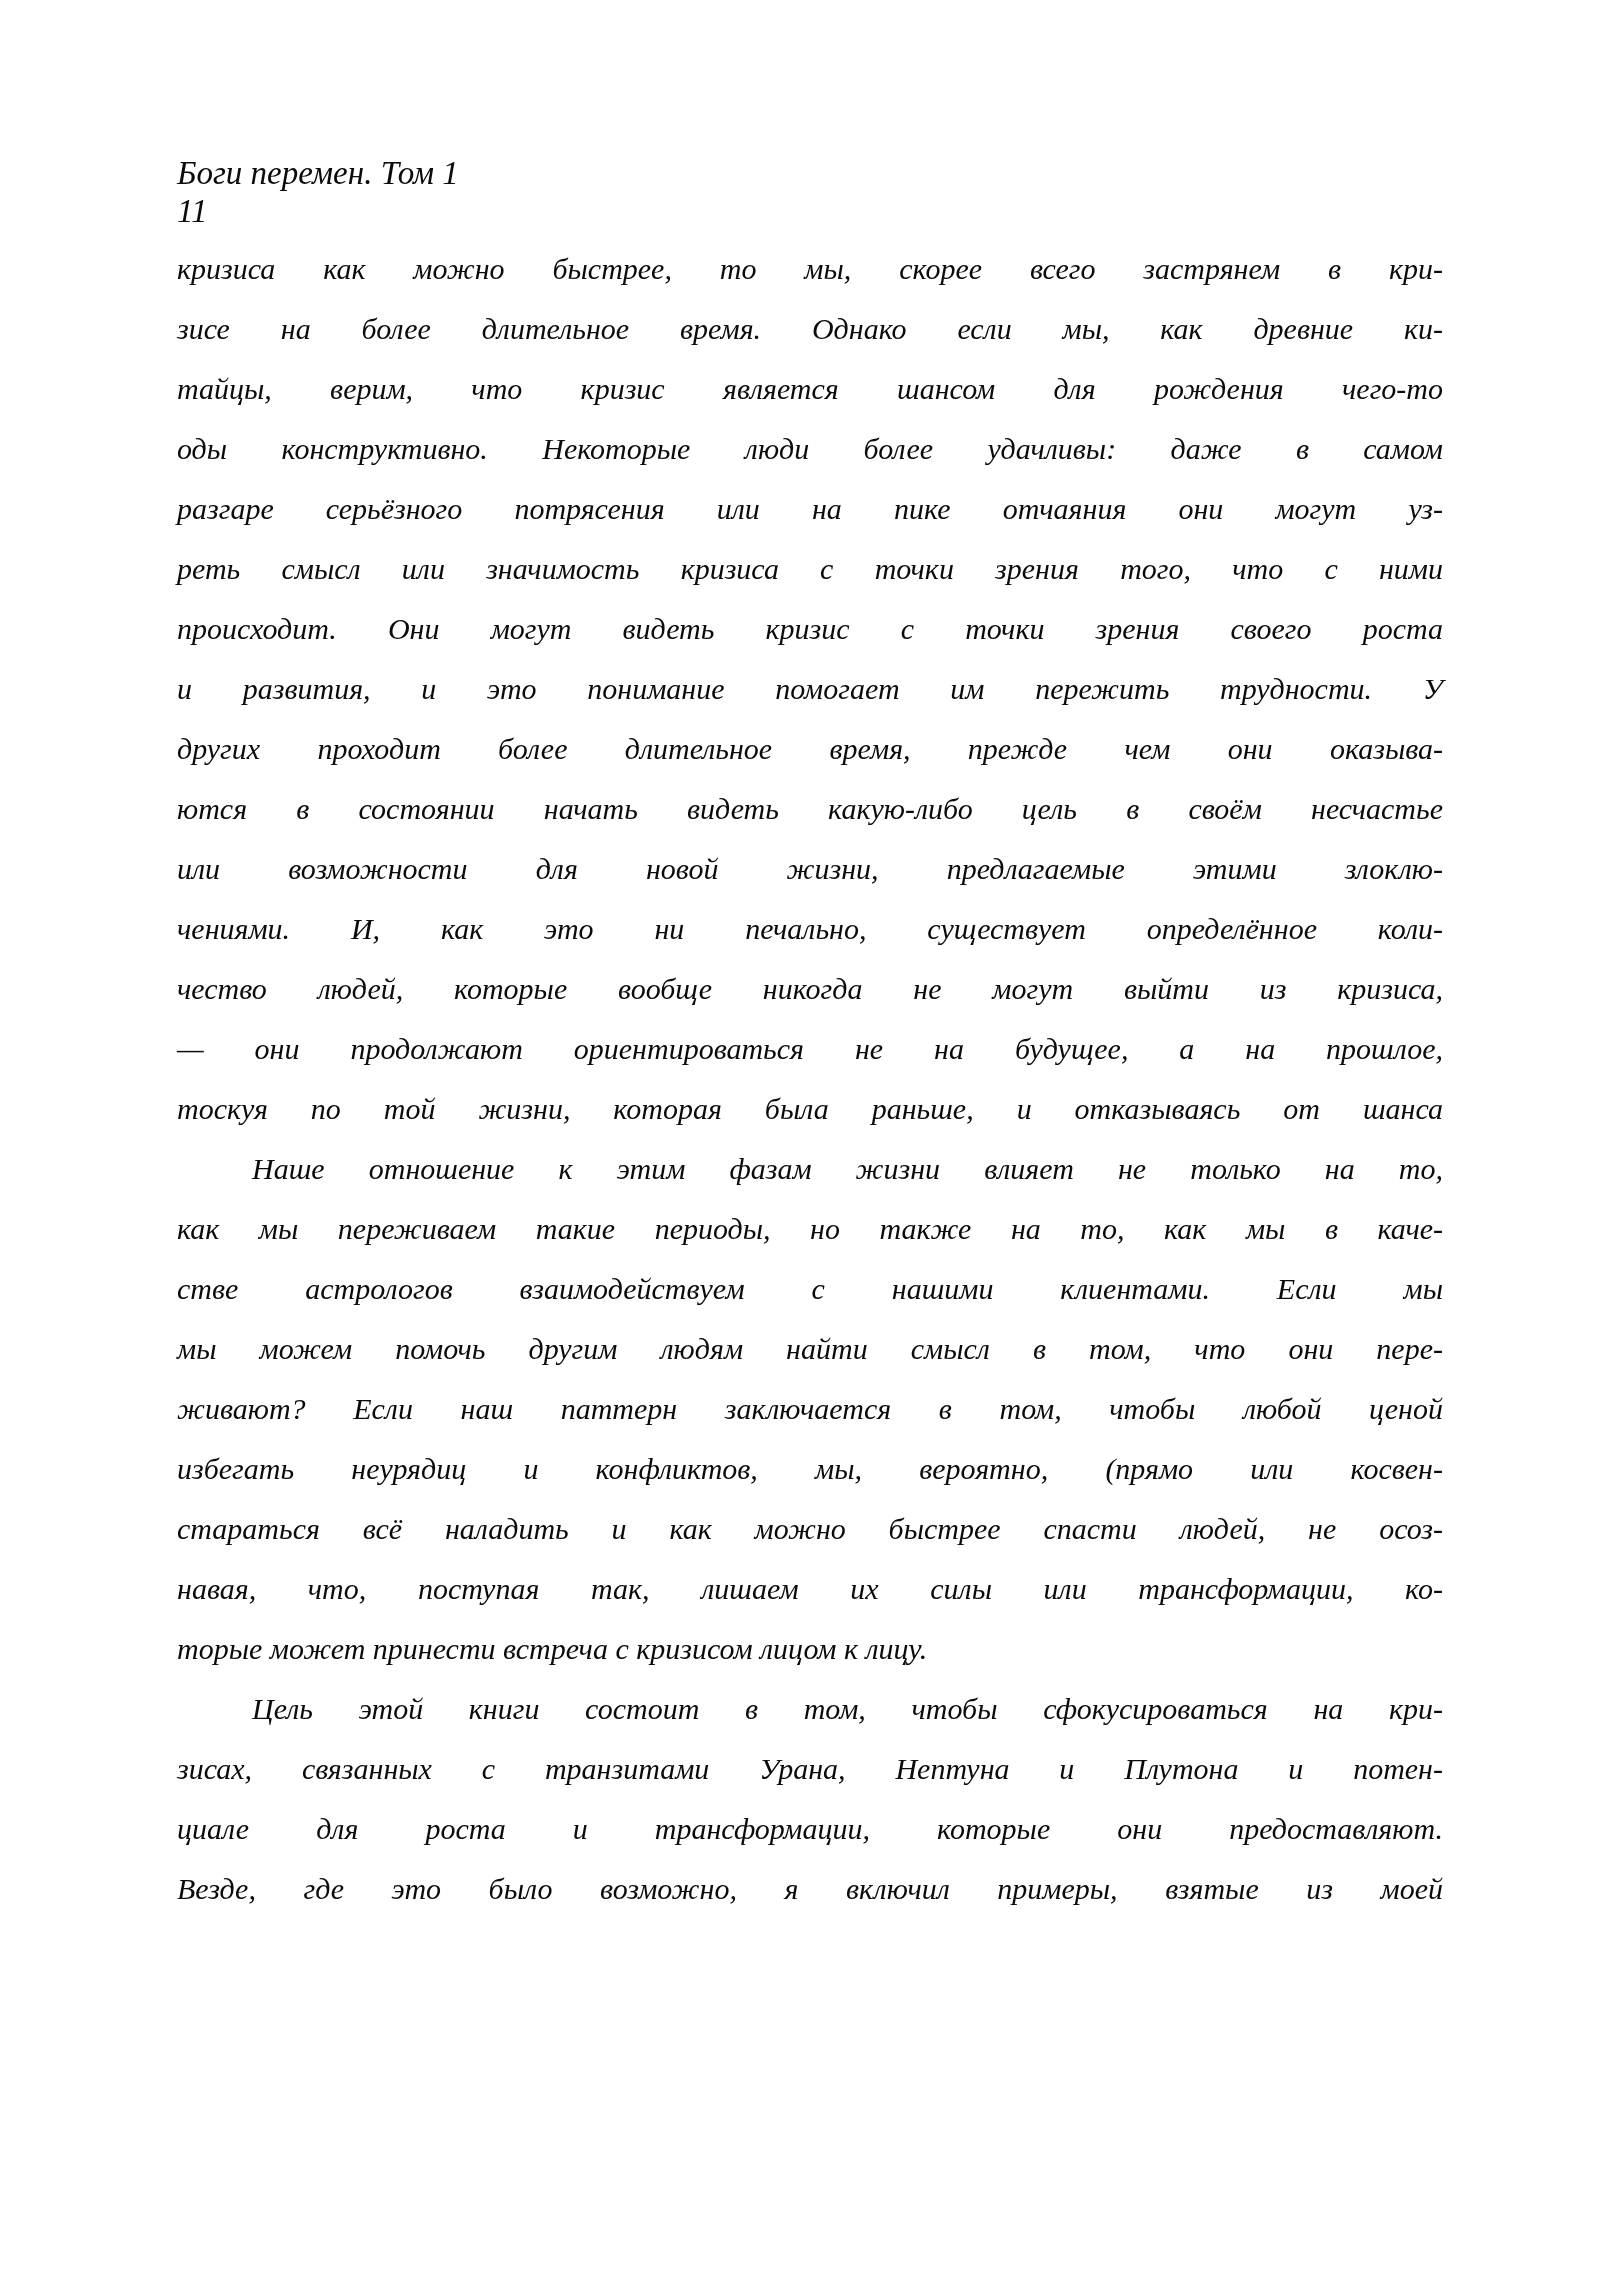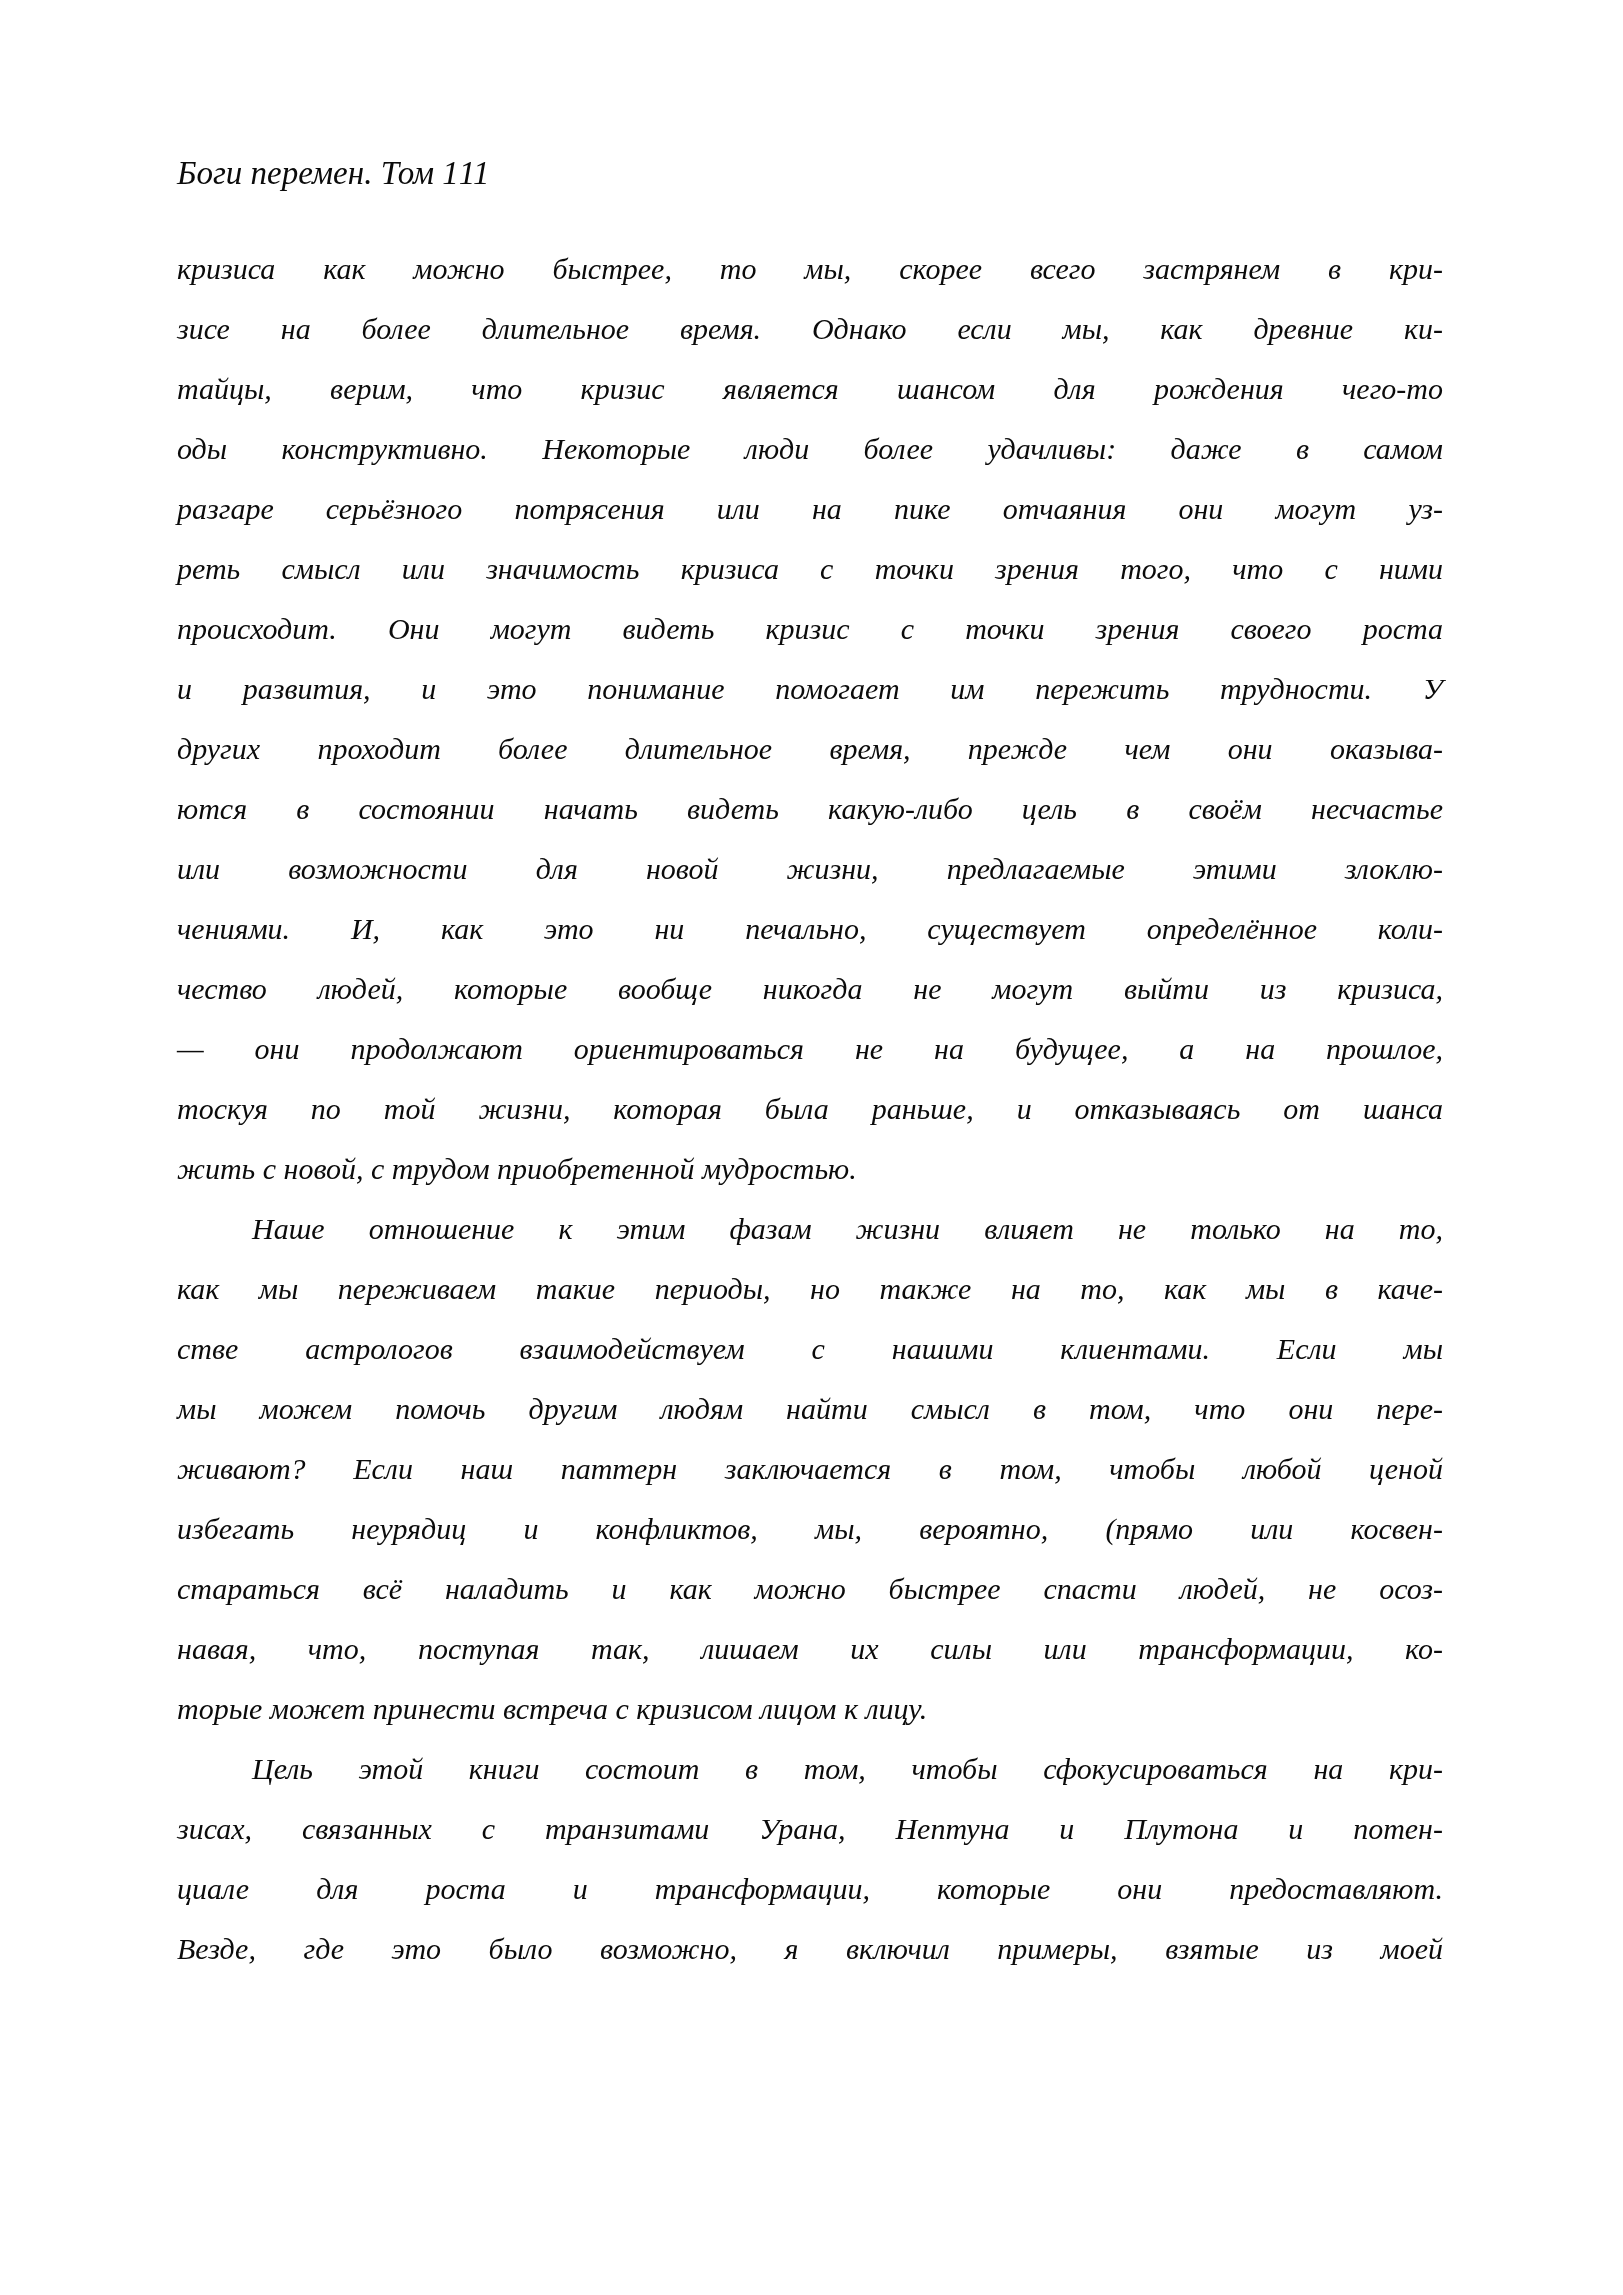--- a/index.html
+++ b/index.html
@@ -15,25 +15,27 @@
     overflow: hidden;
     font-family: "Liberation Serif", "DejaVu Serif", serif;
     color: #0b0b0b;
   }
   .running-head {
     position: absolute;
     top: 154px;
     left: 177px;
     width: 1266px;
     display: flex;
+    justify-content: space-between;
     align-items: baseline;
     font-style: italic;
     font-size: 33px;
     line-height: 38px;
     white-space: nowrap;
+    flex-direction: column;
   }
   .body-text {
     position: absolute;
     top: 239px;
     left: 177px;
     width: 1266px;
   }
   .line {
     font-size: 30px;
     line-height: 60px;
@@ -68,21 +70,20 @@
       <div class="line">реть смысл или значимость кризиса с точки зрения того, что с ними</div>
       <div class="line">происходит. Они могут видеть кризис с точки зрения своего роста</div>
       <div class="line">и развития, и это понимание помогает им пережить трудности. У</div>
       <div class="line">других проходит более длительное время, прежде чем они оказыва-</div>
       <div class="line">ются в состоянии начать видеть какую-либо цель в своём несчастье</div>
       <div class="line">или возможности для новой жизни, предлагаемые этими злоклю-</div>
       <div class="line">чениями. И, как это ни печально, существует определённое коли-</div>
       <div class="line">чество людей, которые вообще никогда не могут выйти из кризиса,</div>
       <div class="line">— они продолжают ориентироваться не на будущее, а на прошлое,</div>
       <div class="line">тоскуя по той жизни, которая была раньше, и отказываясь от шанса</div>
-      <div class="line para-end">жить с новой, с трудом приобретенной мудростью.</div>
       <div class="line indent">Наше отношение к этим фазам жизни влияет не только на то,</div>
       <div class="line">как мы переживаем такие периоды, но также на то, как мы в каче-</div>
       <div class="line">стве астрологов взаимодействуем с нашими клиентами. Если мы</div>
       <div class="line">мы можем помочь другим людям найти смысл в том, что они пере-</div>
       <div class="line">живают? Если наш паттерн заключается в том, чтобы любой ценой</div>
       <div class="line">избегать неурядиц и конфликтов, мы, вероятно, (прямо или косвен-</div>
       <div class="line">стараться всё наладить и как можно быстрее спасти людей, не осоз-</div>
       <div class="line">навая, что, поступая так, лишаем их силы или трансформации, ко-</div>
       <div class="line para-end">торые может принести встреча с кризисом лицом к лицу.</div>
       <div class="line indent">Цель этой книги состоит в том, чтобы сфокусироваться на кри-</div>

